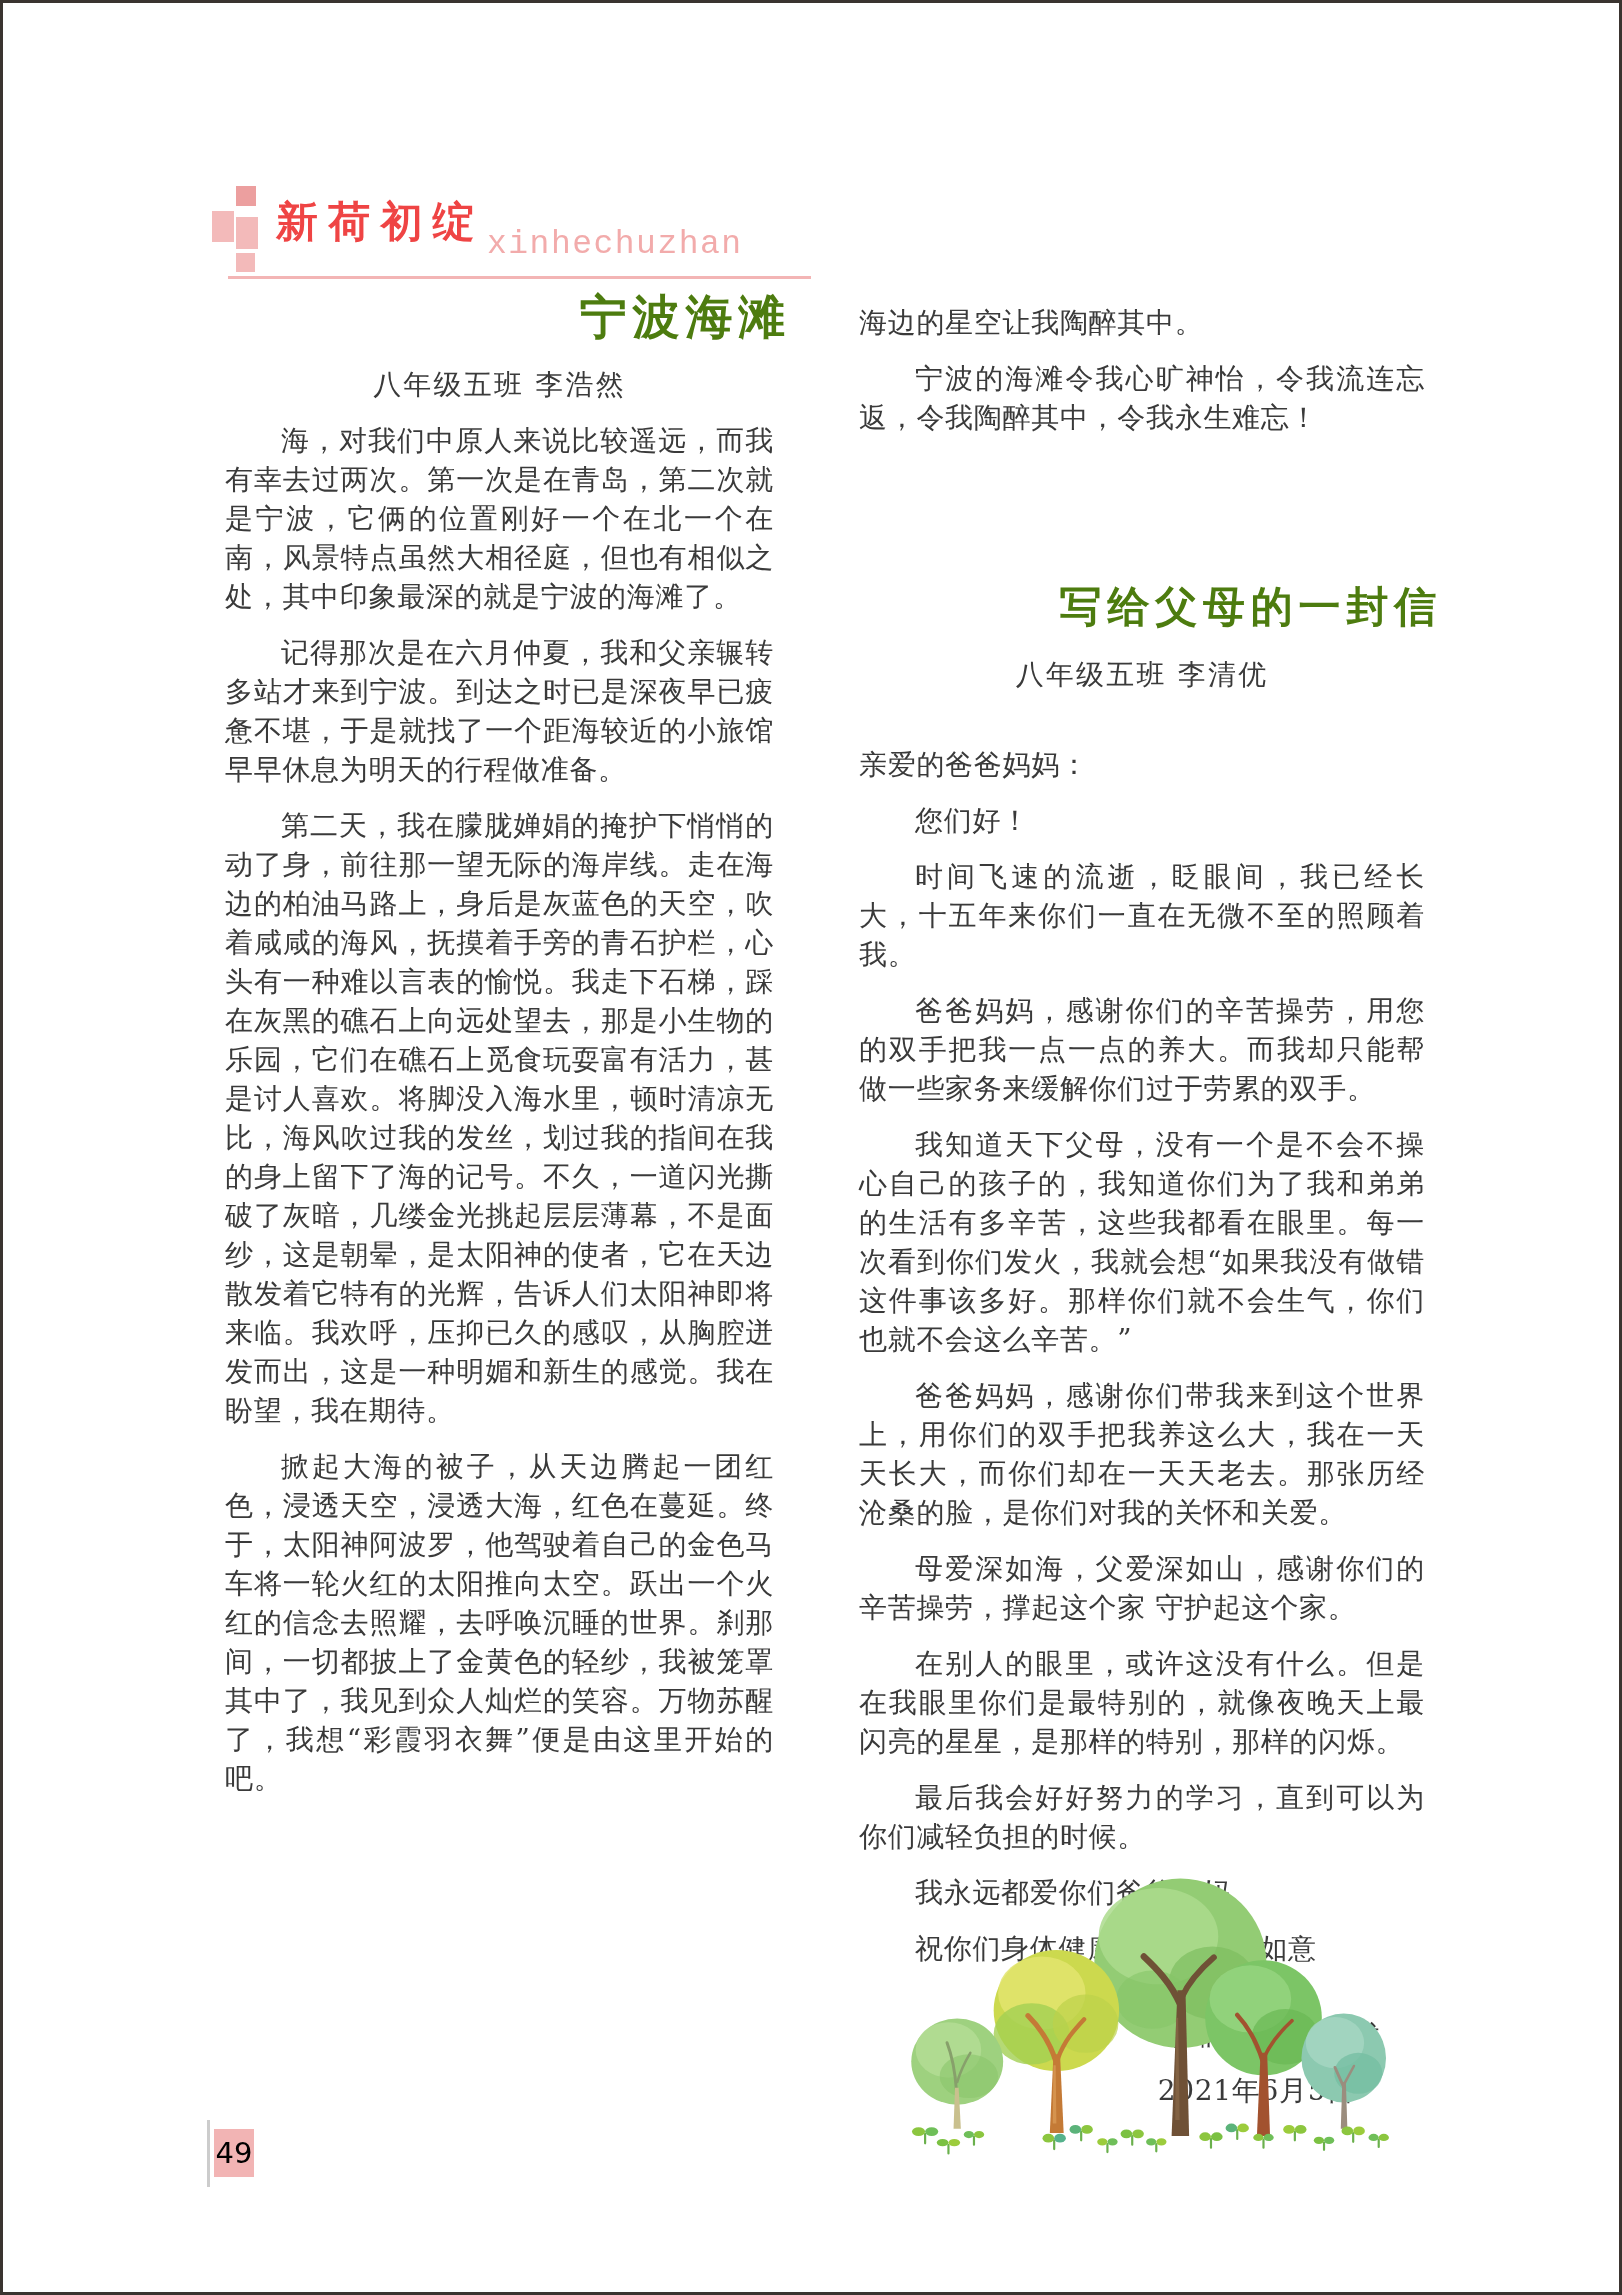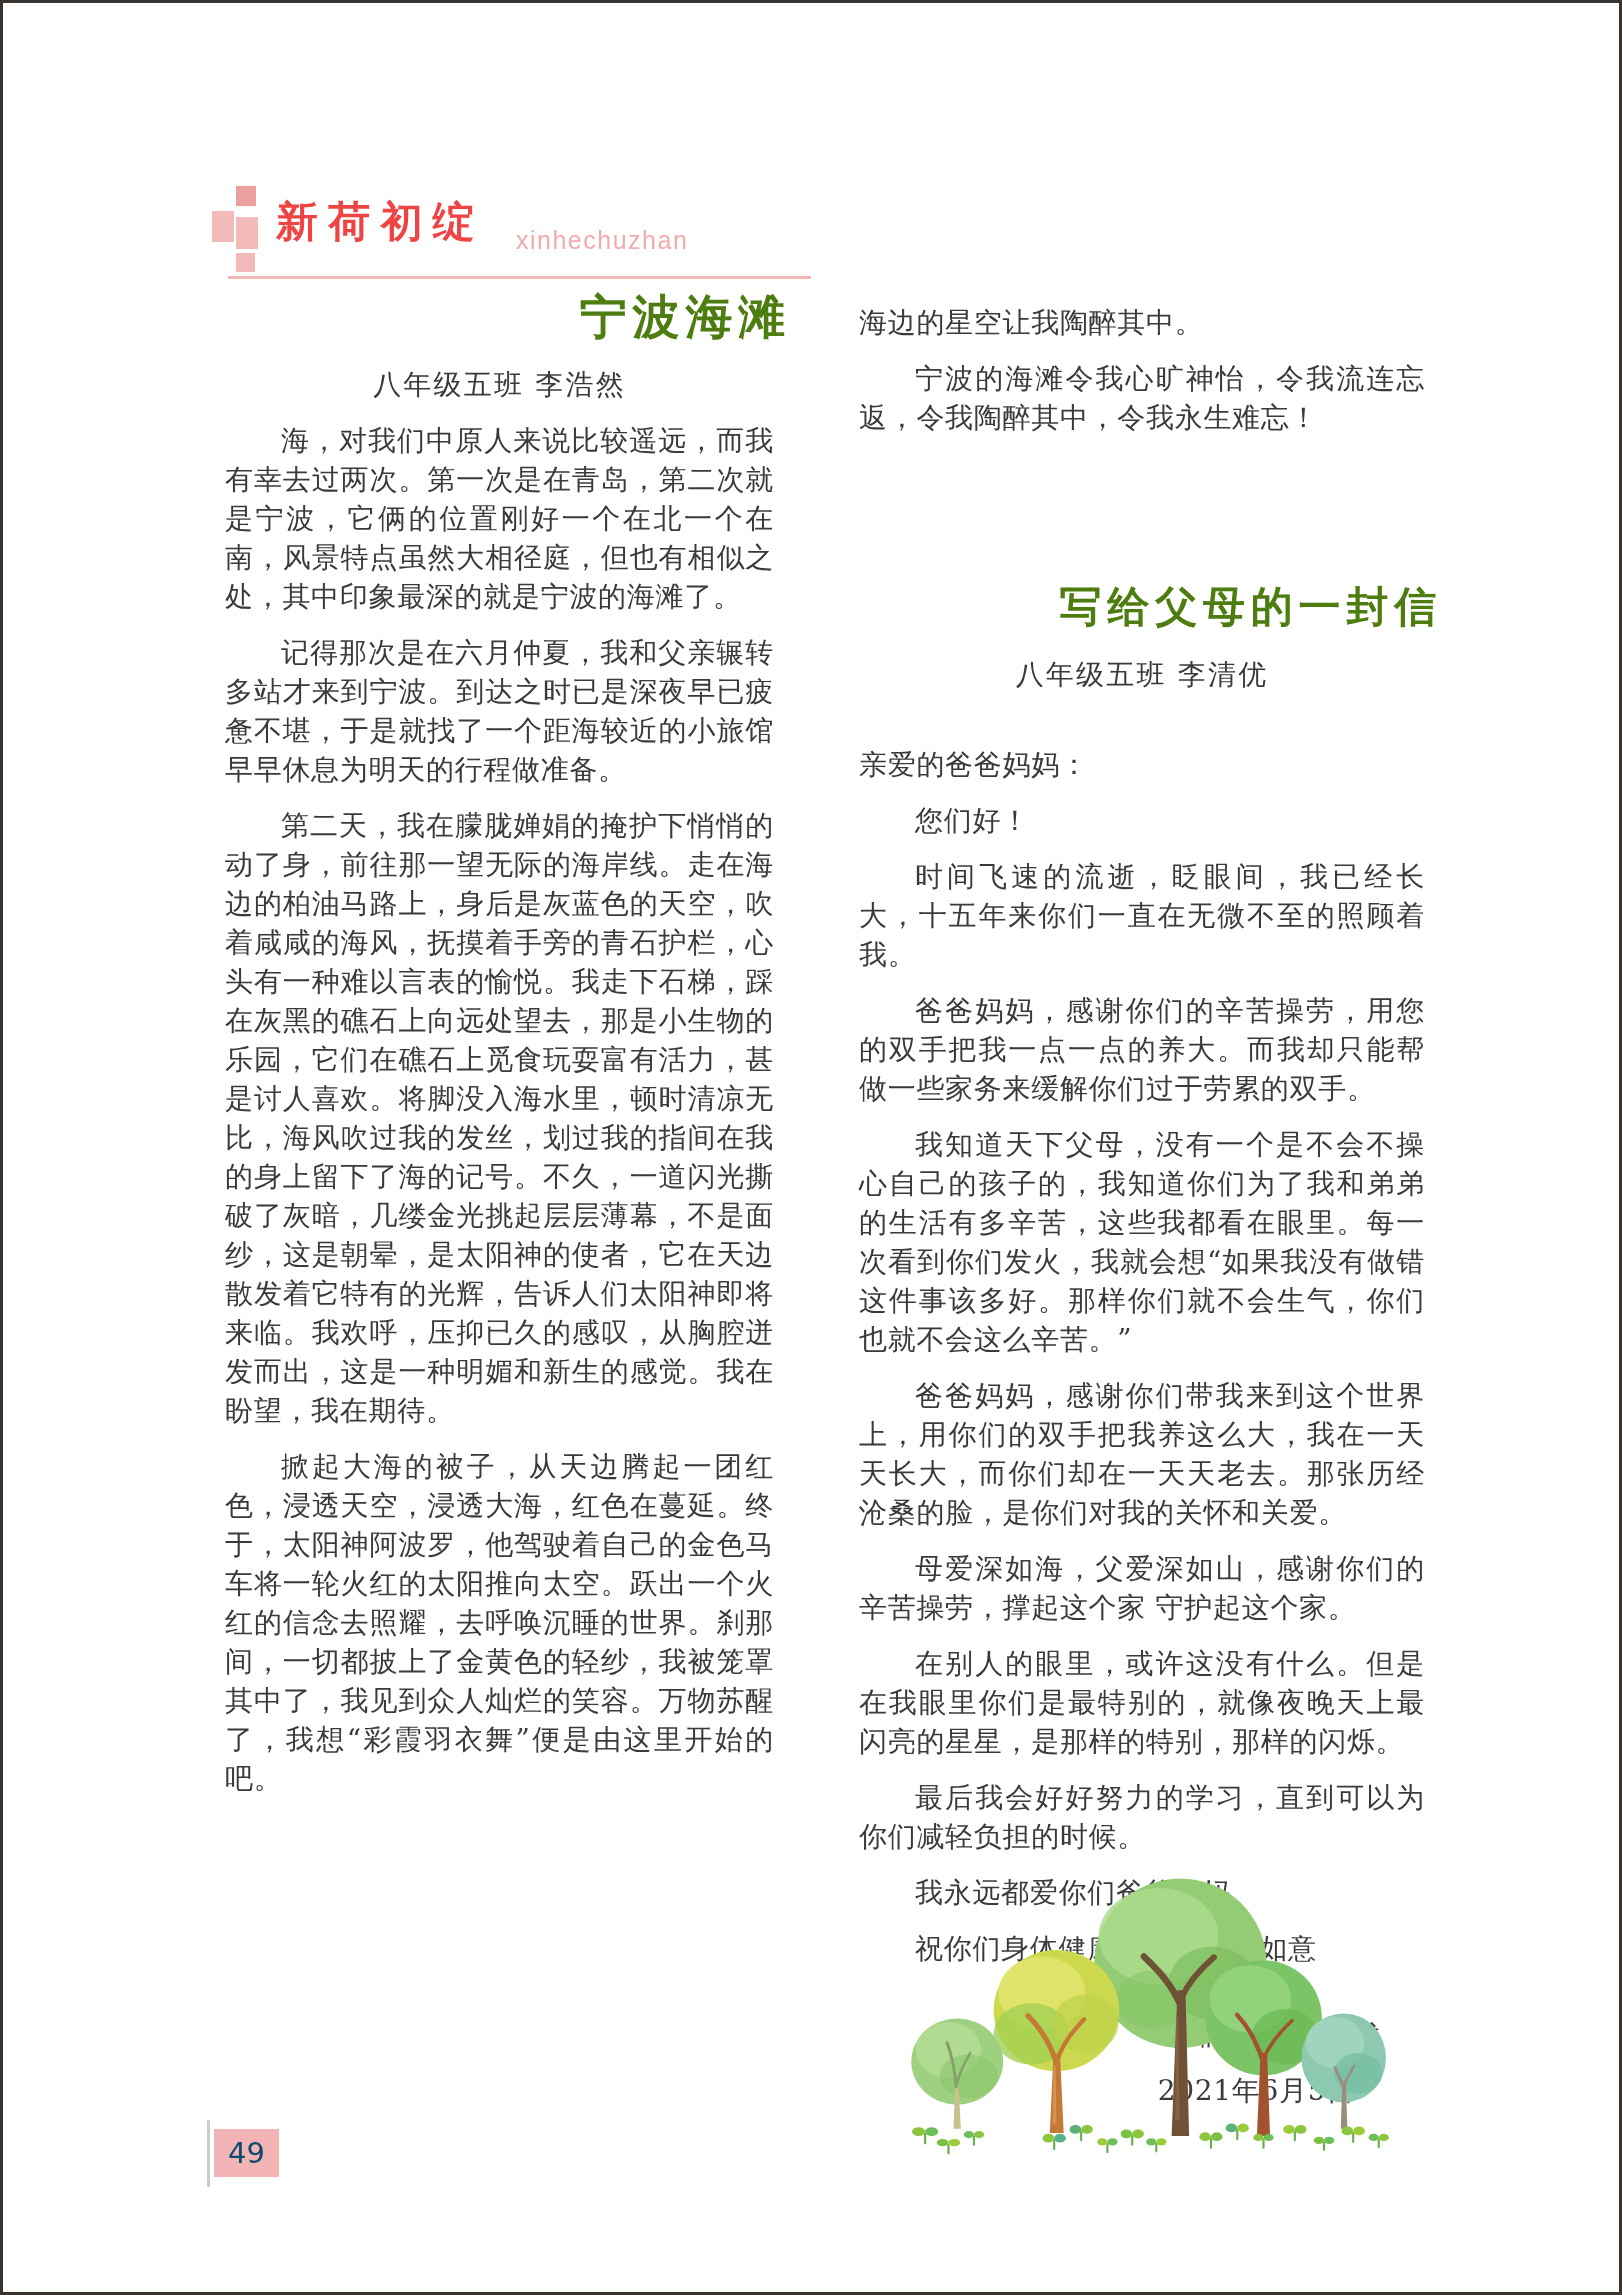--- a/index.html
+++ b/index.html
@@ -17,23 +17,23 @@
   .logo .sq1 { left:26px; top:0;    width:20.4px; height:20.4px; background:#ec9f9f; }
   .logo .sq2 { left:1.5px;  top:25px; width:22px; height:31px; background:#f3baba; }
   .logo .sq3 { left:26px; top:31px; width:22px; height:32px; background:#f3baba; }
   .logo .sq4 { left:26px; top:67px; width:19px; height:19px; background:#f3baba; }
   .brand {
     position:absolute; left:273px; top:191px;
     font-family:"DejaVu Sans","Liberation Sans",sans-serif;
     font-weight:bold; font-size:42px; letter-spacing:10.2px; color:#ef4444;
   }
   .brand-sub {
-    position:absolute; left:513px; top:223px;
-    font-family:Liberation Sans, sans-serif;
-    font-size:25px; color:#f2abab; letter-spacing:1.5px;
+    position:absolute; left:484px; top:223px;
+    font-family:Liberation Mono, monospace;
+    font-size:33px; color:#f2abab; letter-spacing:1.5px;
   }
   .header-line {
     position:absolute; left:225px; top:273px; width:583px; height:2.9px;
     background:#f3b5b5;
   }
 
   
   .col {
     position:absolute; top:283px;
     font-size:28px; line-height:39px; letter-spacing:0.7px;
@@ -53,22 +53,22 @@
   }
   .body-start { margin-top:70px; }
   .col p { margin:17px; text-indent:2em; }
   .col p.no-indent { text-indent:0; }
   .salutation { margin-top:51px !important; }
   .sign { text-align:right; text-indent:0 !important; padding-right:45px; margin-top:47px !important; }
   .sign-date { text-align:right; text-indent:0 !important; padding-right:70px; margin-top:8.8px !important; }
 
   
   .pagenum {
-    position:absolute; left:211px; top:2126px; width:65px; height:48px;
-    background:#f2b4b4; color:#0c4a6e;
+    position:absolute; left:211px; top:2126px; width:40px; height:48px;
+    background:#f2b4b4; color:#000000;
     font-family:"DejaVu Sans","Liberation Sans",sans-serif;
     font-size:29px; display:flex; align-items:center; justify-content:center;
   }
   .pagenum::before {
     content:""; position:absolute; left:-6.6px; top:-8.8px;
     width:2.9px; height:67px; background:#cccccc;
   }
 
   
   .trees { position:absolute; left:894px; top:1869px; width:504px; height:299px; }

